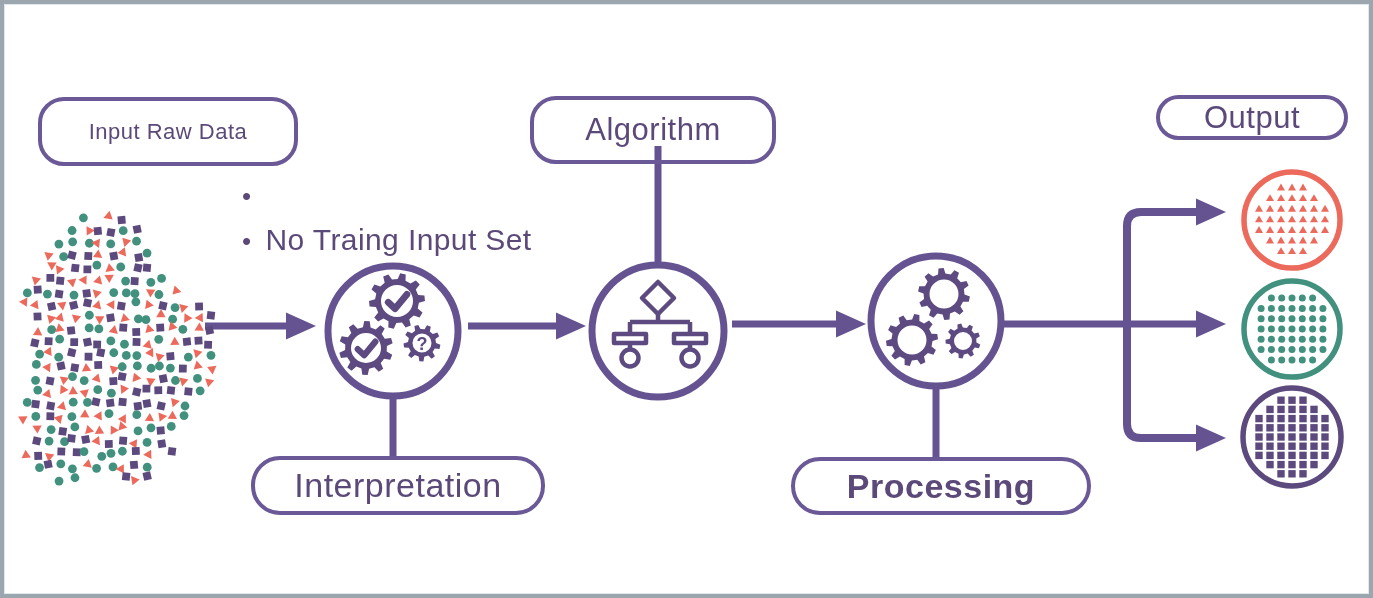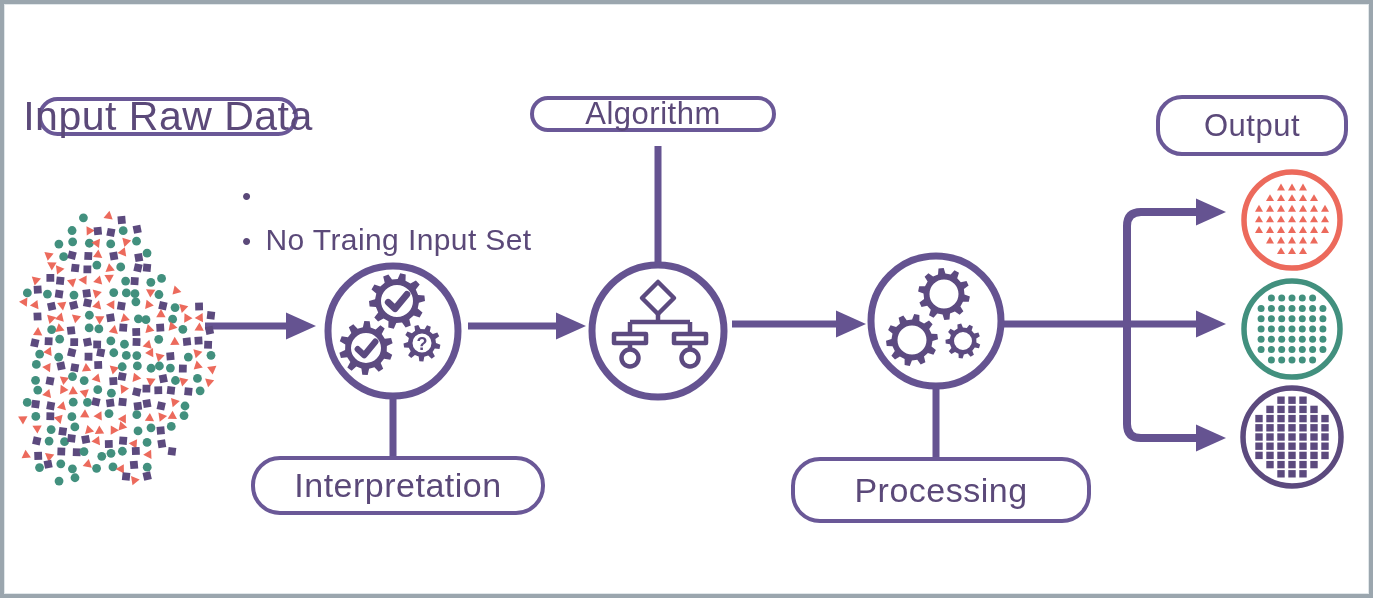--- a/index.html
+++ b/index.html
@@ -24,25 +24,25 @@
     box-sizing:border-box;
     border:4px solid var(--pill-border,#6A5897);
     border-radius:26px;
     display:flex;align-items:center;justify-content:center;
     color:var(--text,#5B4979);
     background:transparent;
     letter-spacing:.5px;
     z-index:10;
     white-space:nowrap;
   }
-  #pill-input{left:38px;top:97px;width:260px;height:39px;font-size:41px;}
-  #pill-algorithm{left:530px;top:96px;width:246px;height:36px;font-size:31px;}
-  #pill-output{left:1156px;top:95px;width:192px;height:61px;font-size:31px;text-align:right;}
+  #pill-input{left:38px;top:97px;width:260px;height:69px;font-size:22px;}
+  #pill-algorithm{left:530px;top:96px;width:246px;height:68px;font-size:31px;}
+  #pill-output{left:1156px;top:95px;width:192px;height:45px;font-size:31px;text-align:right;}
   #pill-interpretation{left:251px;top:456px;width:294px;height:59px;font-size:34px;border-radius:29px;}
-  #pill-processing{left:791px;top:457px;width:300px;height:66px;font-size:34px;border-radius:29px;}
+  #pill-processing{left:791px;top:457px;width:300px;height:58px;font-size:34px;border-radius:29px;font-weight:bold;}
   .bullets{
     position:absolute;left:242px;top:174px;
     color:var(--text,#5B4979);
     font-size:30px;line-height:44px;letter-spacing:.4px;
     z-index:10;white-space:nowrap;
   }
   .bullet-line{display:flex;align-items:baseline;}
   .bullet-char{margin-right:14px;font-size:26px;}
 </style>
 </head>

